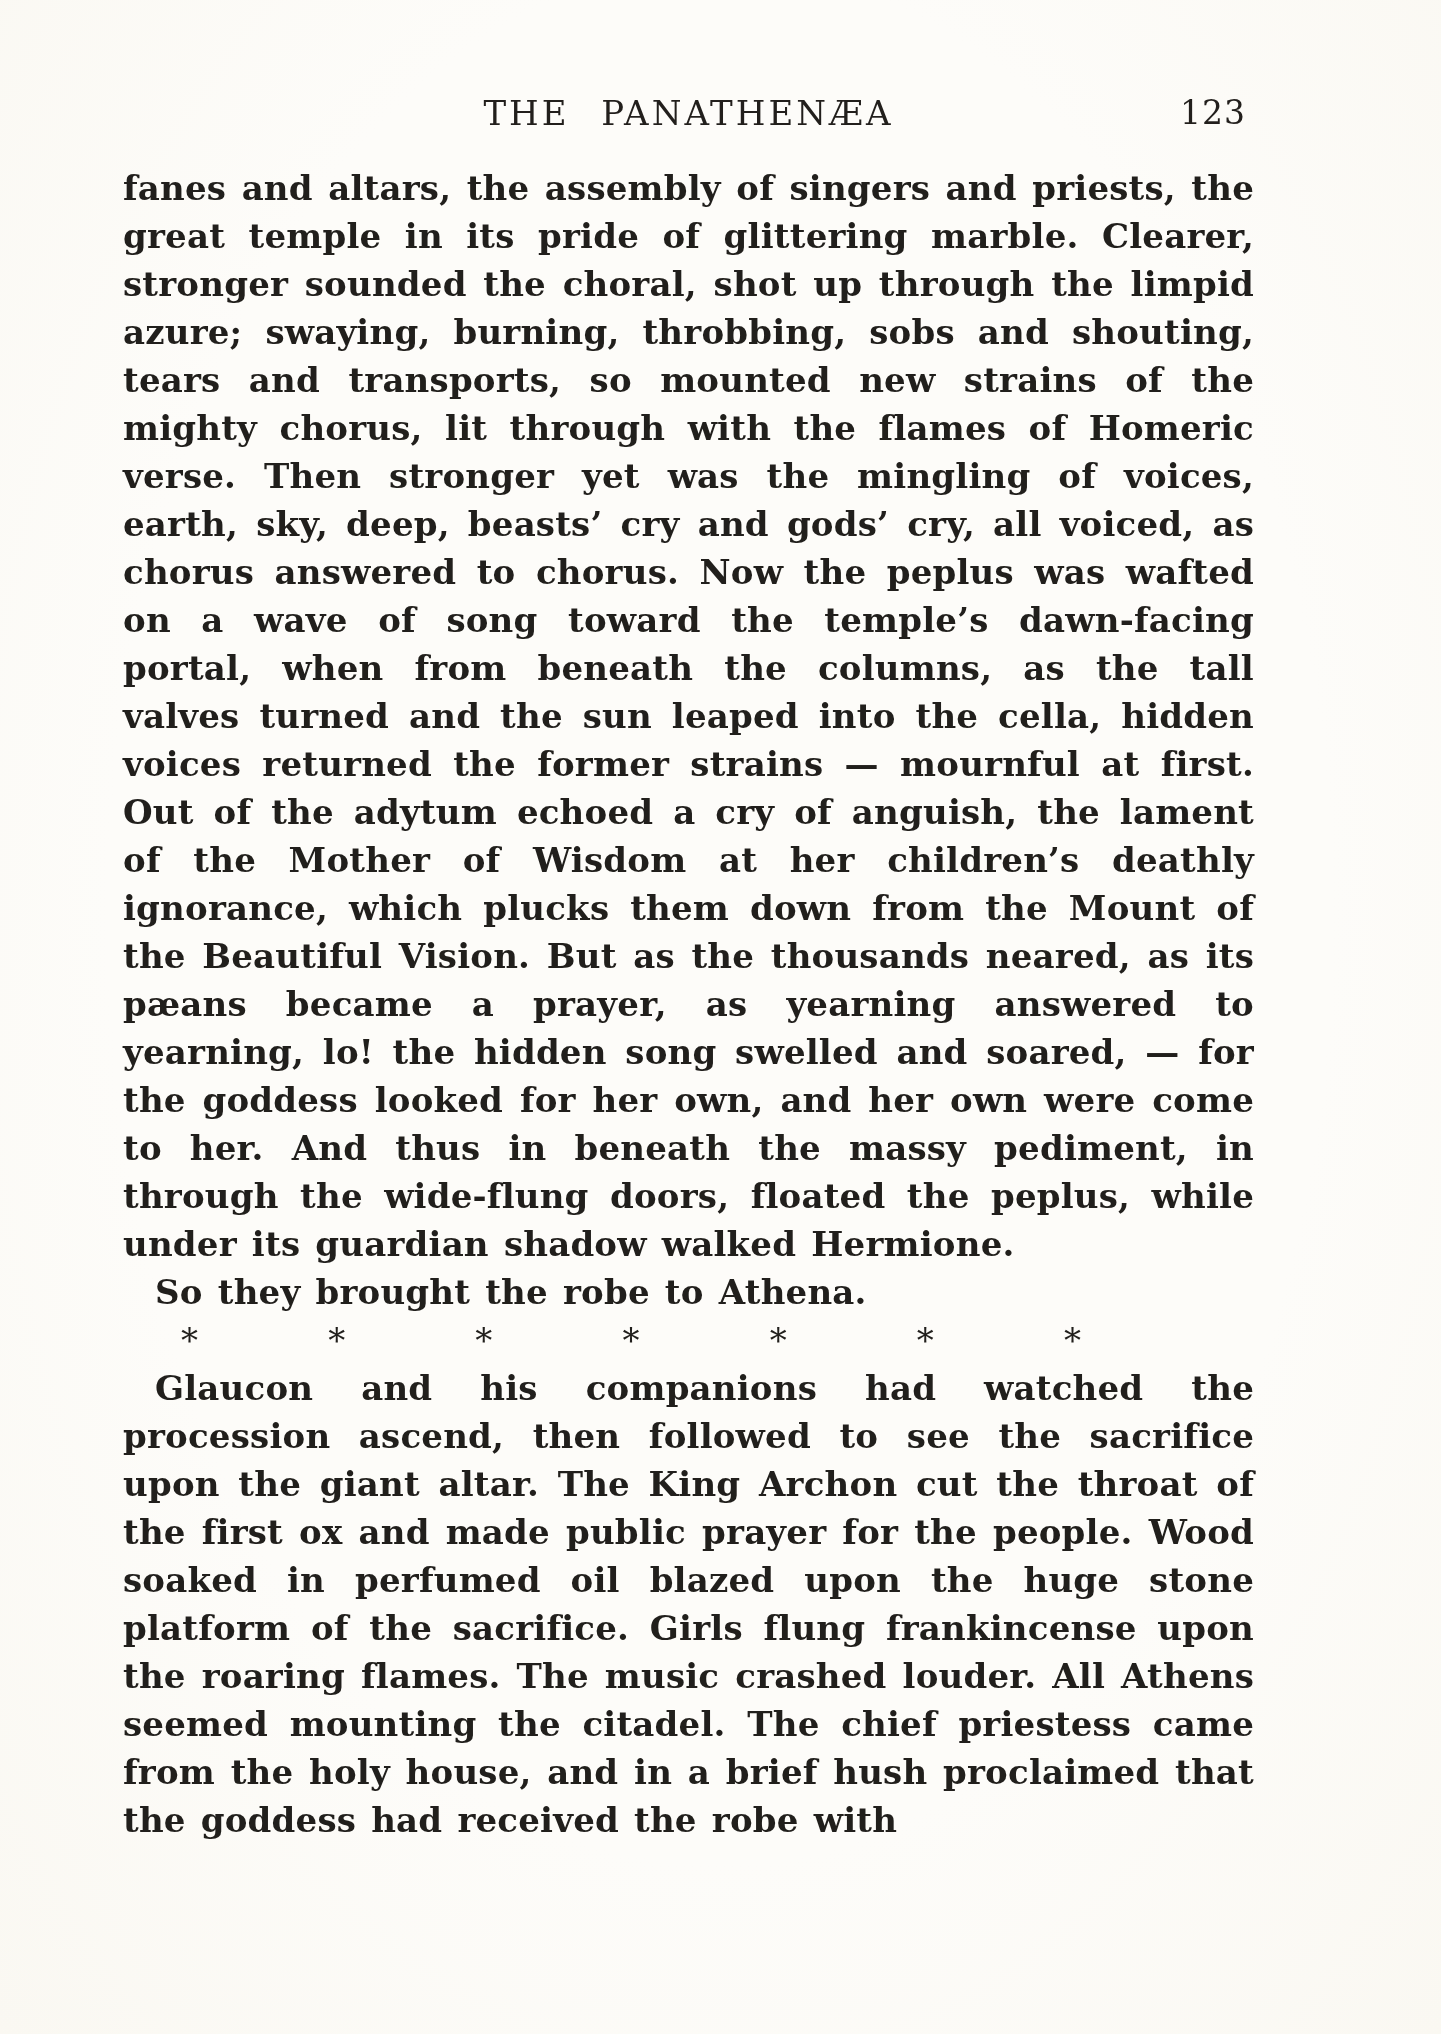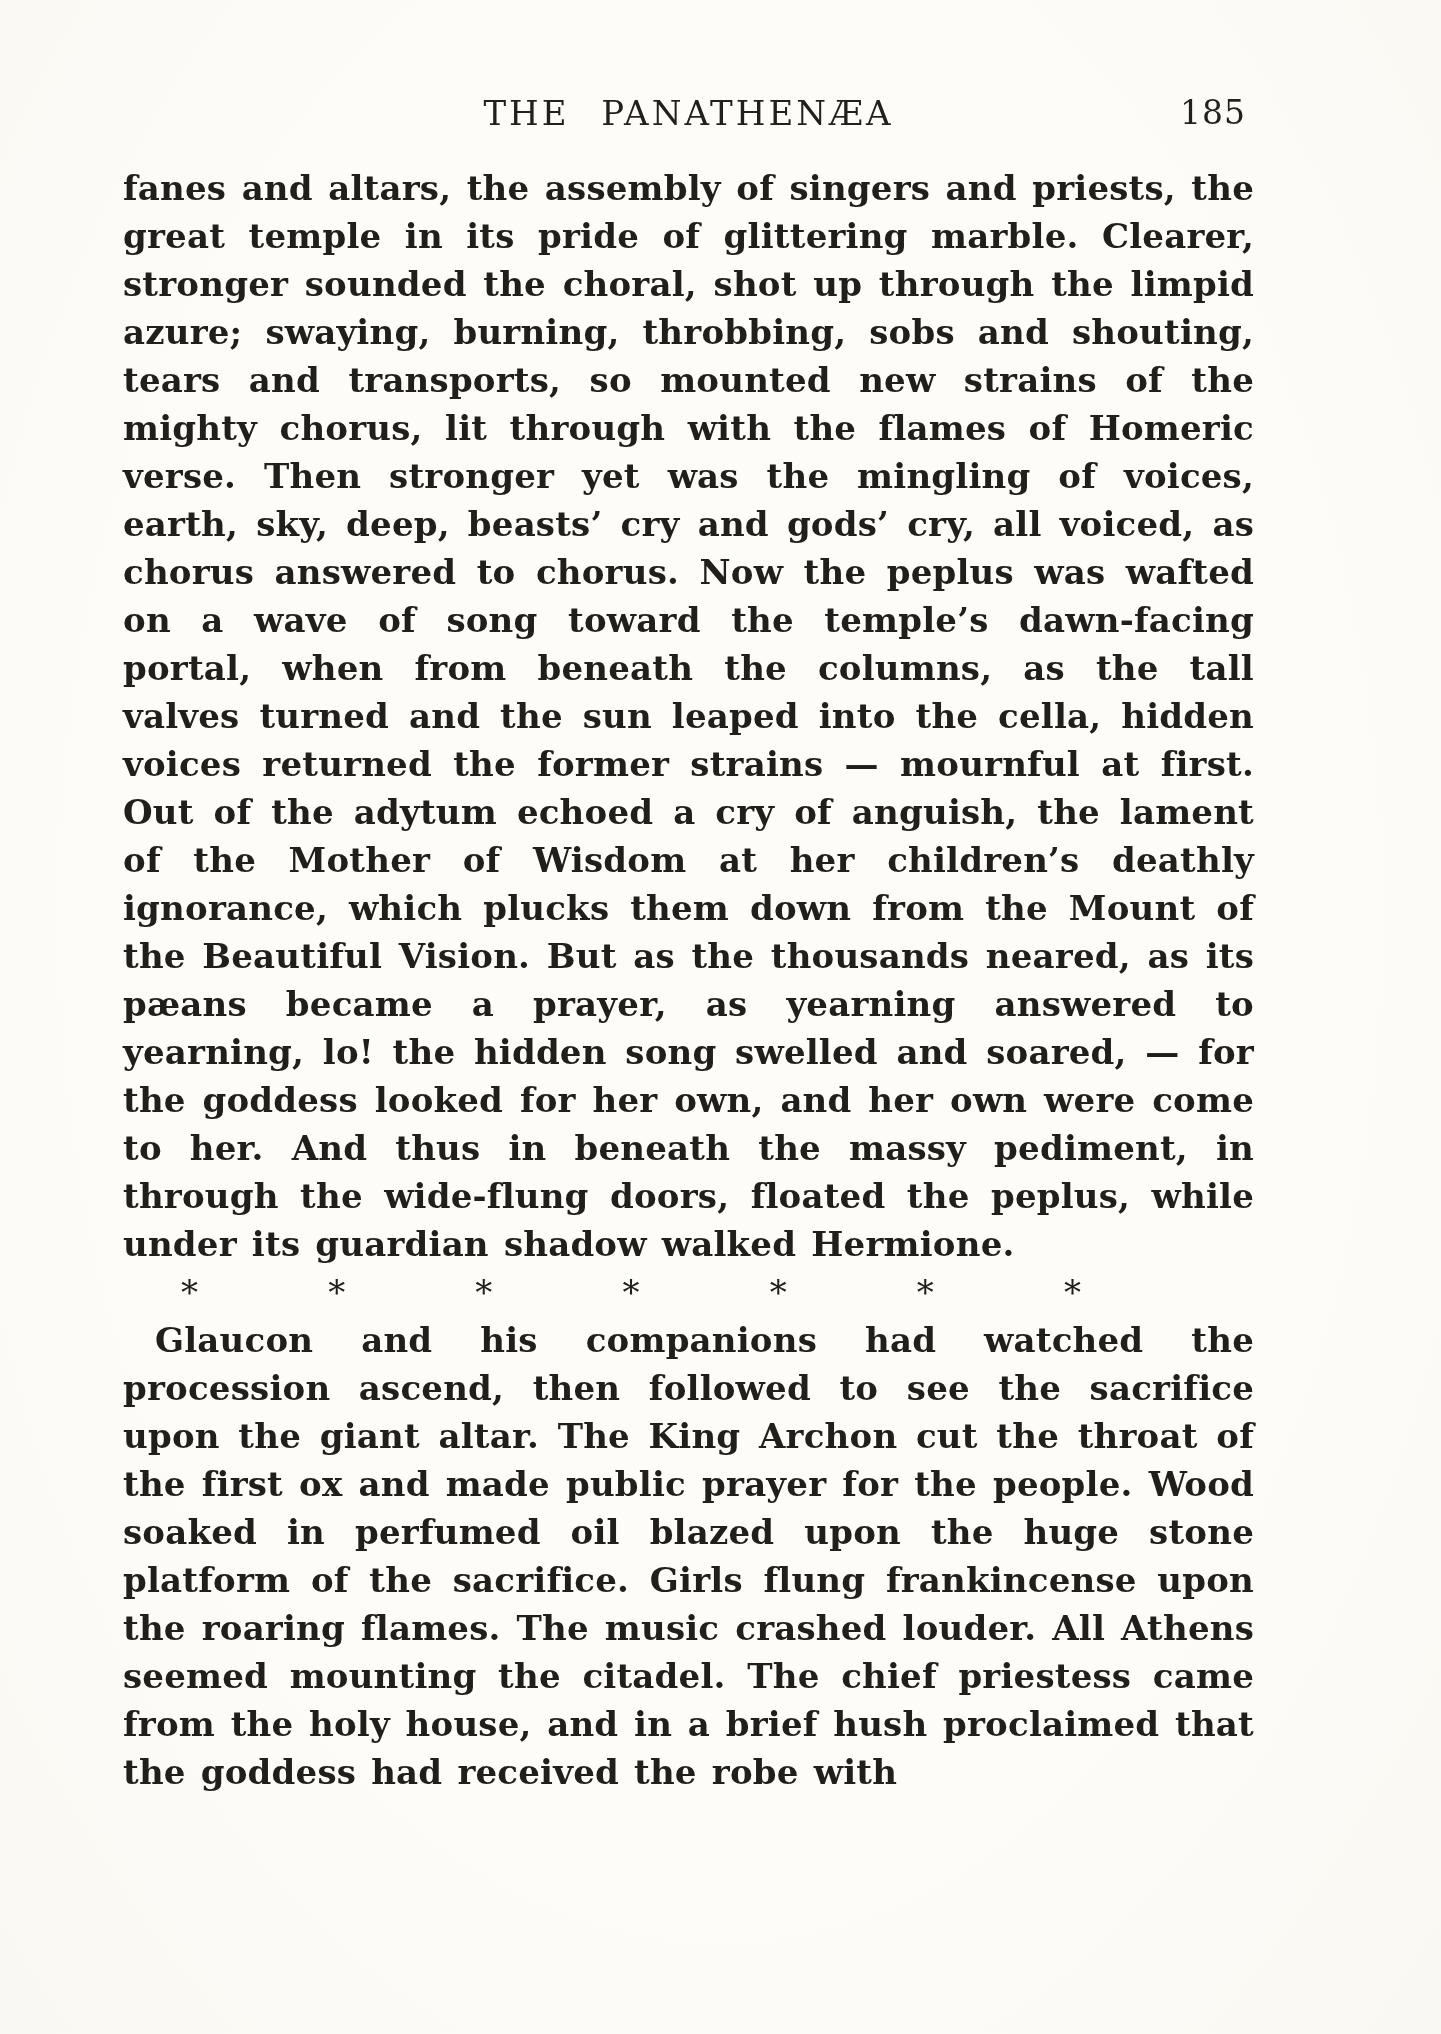--- a/index.html
+++ b/index.html
@@ -83,25 +83,26 @@
   }
 </style>
 </head>
 <body>
 
 <div class="page">
   <div class="content">
 
     <header class="page-header">
       <span class="running-title">THE PANATHENÆA</span>
-      <span class="page-number">185</span>
+      <span class="page-number">123</span>
     </header>
 
     <p class="para">fanes and altars, the assembly of singers and priests, the great temple in its pride of glittering marble.  Clearer, stronger sounded the choral, shot up through the limpid azure; swaying, burning, throbbing, sobs and shouting, tears and transports, so mounted new strains of the mighty chorus, lit through with the flames of Homeric verse.  Then stronger yet was the mingling of voices, earth, sky, deep, beasts’ cry and gods’ cry, all voiced, as chorus answered to chorus. Now the peplus was wafted on a wave of song toward the temple’s dawn-facing portal, when from beneath the columns, as the tall valves turned and the sun leaped into the cella, hidden voices returned the former strains — mournful at first.  Out of the adytum echoed a cry of anguish, the lament of the Mother of Wisdom at her children’s deathly ignorance, which plucks them down from the Mount of the Beautiful Vision.  But as the thousands neared, as its pæans became a prayer, as yearning answered to yearning, lo! the hidden song swelled and soared, — for the goddess looked for her own, and her own were come to her. And thus in beneath the massy pediment, in through the wide-flung doors, floated the peplus, while under its guardian shadow walked Hermione.</p>
 
+    <p class="para indent">So they brought the robe to Athena.</p>
 
     <div class="asterisk-row">
       <span class="ast">*</span>
       <span class="ast">*</span>
       <span class="ast">*</span>
       <span class="ast">*</span>
       <span class="ast">*</span>
       <span class="ast">*</span>
       <span class="ast">*</span>
     </div>

